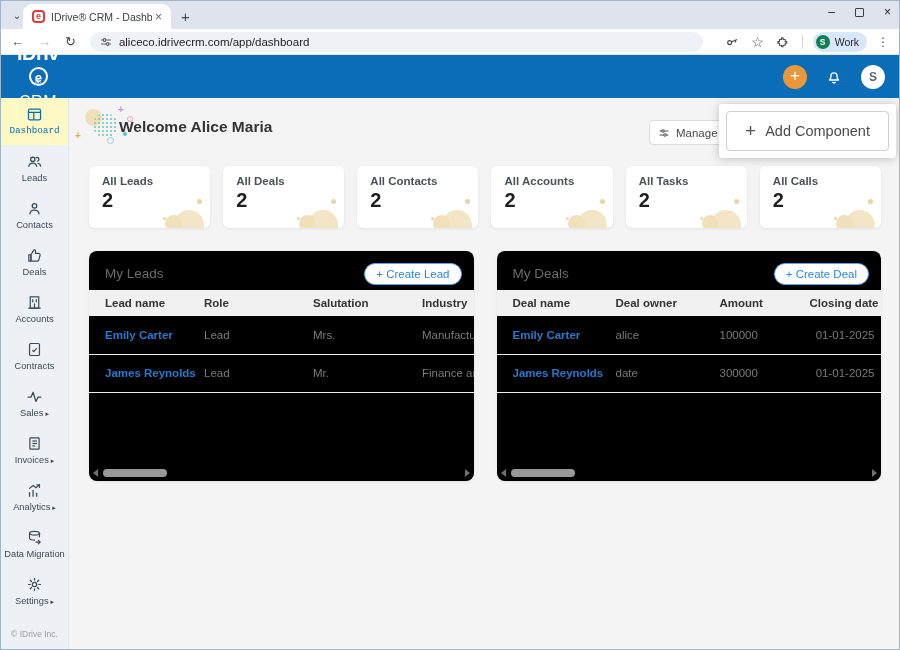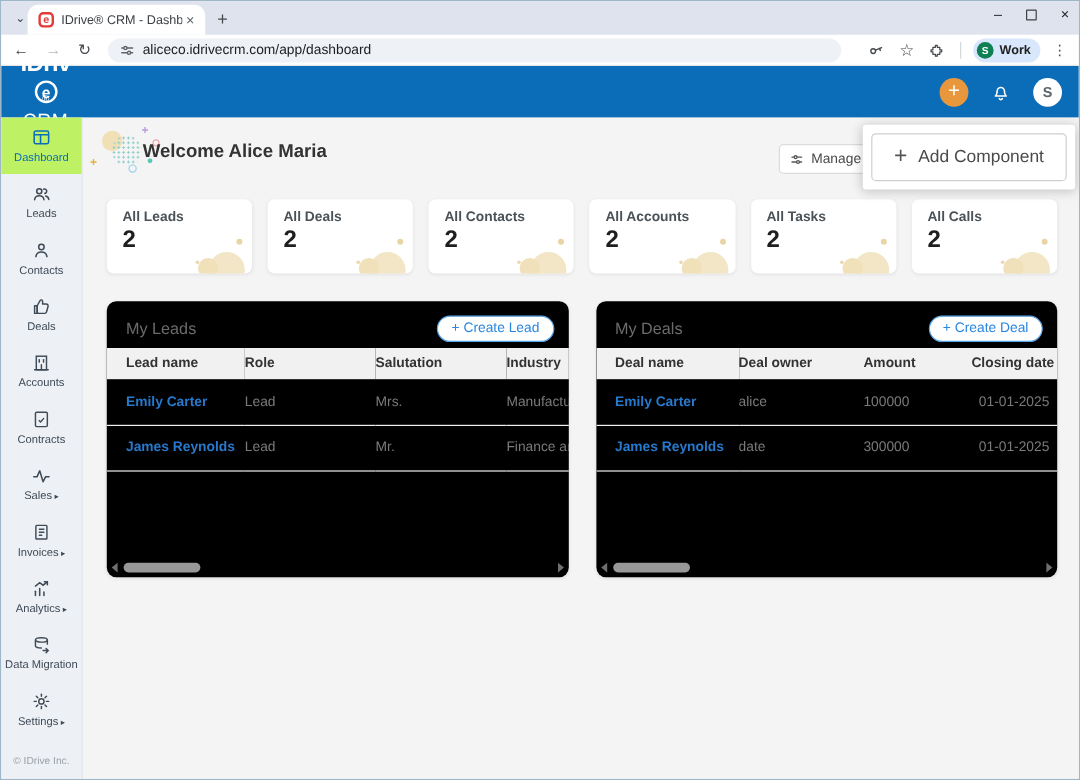--- a/index.html
+++ b/index.html
@@ -22,41 +22,41 @@
   .addressbar { position:absolute; top:28px; left:0; width:100%; height:26px; background:#fff; display:flex; align-items:center; padding:0 10px; border-bottom:1px solid #e3e5e8; }
   .nav-ico { font-size:13px; color:#44474b; margin-right:14px; cursor:pointer; }
   .nav-ico.fwd { color:#b6b9bd; }
   .urlpill { flex:1; height:20px; background:#eef1f6; border-radius:10px; display:flex; align-items:center; padding:0 10px; margin-right:10px; }
   .tune-ico { width:12px; height:12px; margin-right:7px; }
   .url-text { font-size:11.5px; color:#202124; }
   .bar-ico { margin-left:12px; color:#45494e; font-size:12px; cursor:pointer; display:flex; align-items:center; }
   .bar-div { width:1px; height:14px; background:#d5d8dc; margin-left:12px; }
   .profile-pill { margin-left:10px; height:20px; background:#d8e7fb; border-radius:10px; display:flex; align-items:center; padding:2px 8px 2px 3px; cursor:pointer; }
   .profile-dot { width:14px; height:14px; border-radius:50%; background:#0f8054; color:#fff; font-size:8.5px; font-weight:bold; text-align:center; line-height:14px; margin-right:5px; }
-  .profile-name { font-size:10.5px; color:#1f1f1f;font-weight:bold; }
+  .profile-name { font-size:10.5px; color:#1f1f1f; }
   .kebab { margin-left:10px; color:#45494e; font-size:12px; letter-spacing:0; cursor:pointer; }
 
   
   .appheader { position:absolute; top:54px; left:0; width:100%; height:43px; background:#0b6cb7; display:flex; align-items:center; justify-content:space-between; padding:0 14px 0 16px; }
   .logo { display:flex; align-items:center; color:#fff; cursor:pointer;flex-direction:column; }
   .logo-main { font-size:20px; font-weight:bold; letter-spacing:-0.5px; }
   .logo-e { display:inline-block; width:19px; height:19px; border:2px solid #fff; border-radius:50%; font-size:13px; font-weight:bold; text-align:center; line-height:17px; margin-left:1px; transform:translateY(2px); }
   .logo-reg { font-size:8px; transform:translateY(-6px); display:inline-block; margin:0 1px; }
   .logo-crm { font-size:16px; font-weight:400; letter-spacing:0.5px; }
   .hdr-right { display:flex; align-items:center; gap:18px; }
   .add-circle { width:24px; height:24px; border-radius:50%; background:#e8973c; color:#fff; font-size:17px; line-height:22px; text-align:center; cursor:pointer; }
   .bell { width:18px; height:18px; cursor:pointer; }
   .hdr-avatar { width:24px; height:24px; border-radius:50%; background:#fff; color:#5b6770; font-size:12px; font-weight:bold; text-align:center; line-height:24px; cursor:pointer; }
 
   
   .sidebar { position:absolute; top:97px; left:0; width:68px; height:553px; background:#edf0f4; border-right:1px solid #e2e5ea; display:flex; flex-direction:column; }
   .side-item { width:100%; min-height:47px; display:flex; flex-direction:column; align-items:center; justify-content:center; gap:3px; padding:5px 1px; color:#3f4a57; cursor:pointer; }
   .side-item svg { width:17px; height:17px; }
   .side-label { font-size:9.3px; text-align:center; line-height:1.1; white-space:nowrap; }
-  .side-item.active { background:#bef264; color:#0b6cb7; }
+  .side-item.active { background:#fef9c3; color:#0b6cb7;font-family:Liberation Mono, monospace; }
   .caret { font-size:7px; margin-left:2px; }
   .side-footer { margin-top:auto; padding:10px 2px 12px; font-size:8.5px; color:#9aa0a6; text-align:center; }
 
   
   .main { position:absolute; top:97px; left:68px; width:832px; height:553px; background:#f4f4f5; overflow:hidden; }
 
   .welcome-row { position:relative; height:58px; }
   .welcome-title { position:absolute; left:50px; top:20px; font-size:15.5px; font-weight:bold; color:#333; }
   .confetti { position:absolute; left:16px; top:6px; width:46px; height:40px; }
   .cf { position:absolute; border-radius:50%; }

